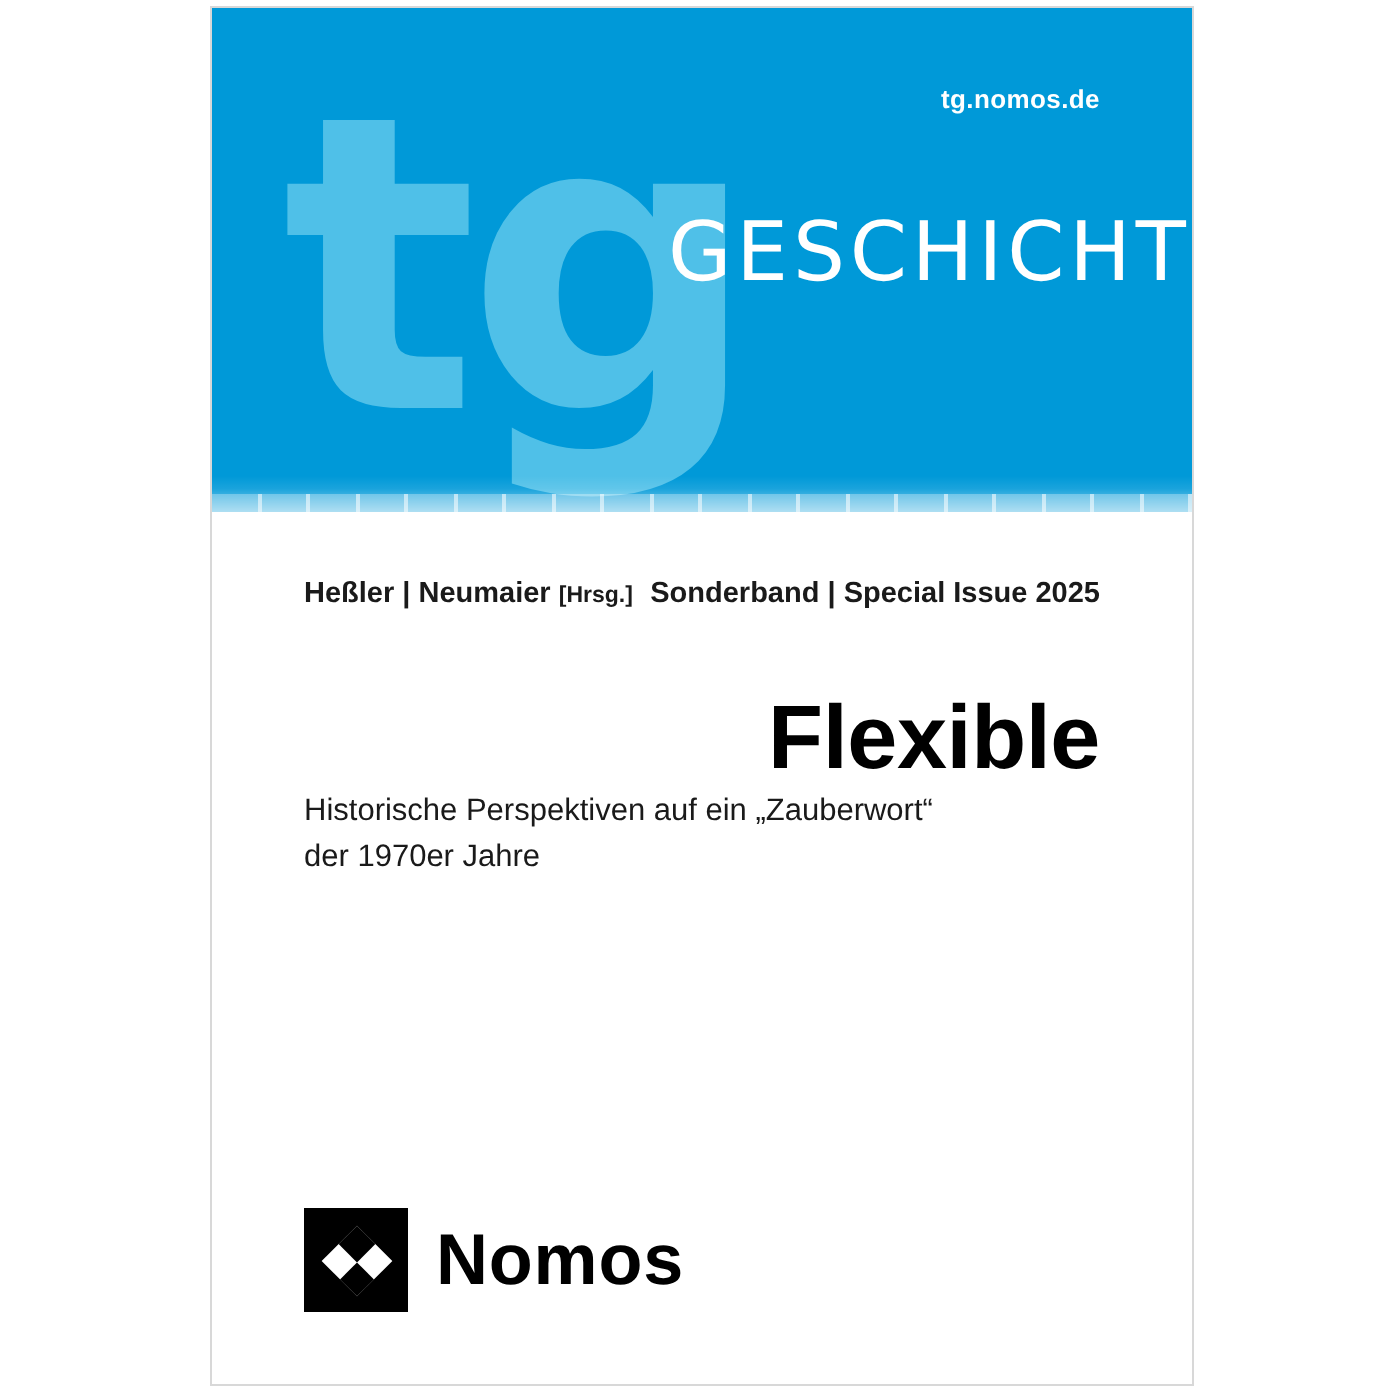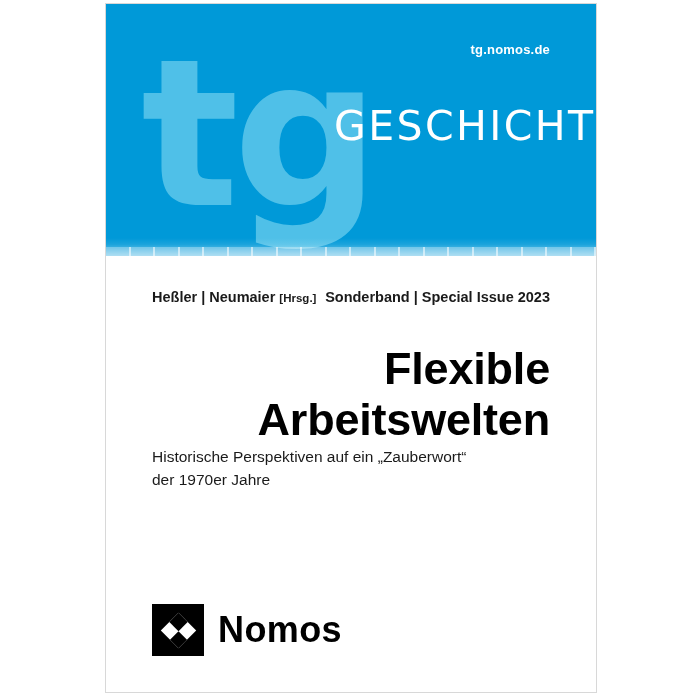--- a/index.html
+++ b/index.html
@@ -250,26 +250,25 @@
       </div>
     </div>
 
     <div class="body-area">
 
       <div class="meta-row">
         <div class="meta-left">
           <span>Heßler | Neumaier</span>
           <span class="hrsg">[Hrsg.]</span>
         </div>
-        <div class="meta-right">Sonderband | Special Issue 2023</div>
+        <div class="meta-right">Sonderband | Special Issue 2025</div>
       </div>
 
       <div class="main-title">
         <div>Flexible</div>
-        <div>Arbeitswelten</div>
       </div>
 
       <div class="subtitle">
         <div>Historische Perspektiven auf ein „Zauberwort“</div>
         <div>der 1970er Jahre</div>
       </div>
     </div>
 
     <div class="publisher">
       <div class="nomos-mark">

